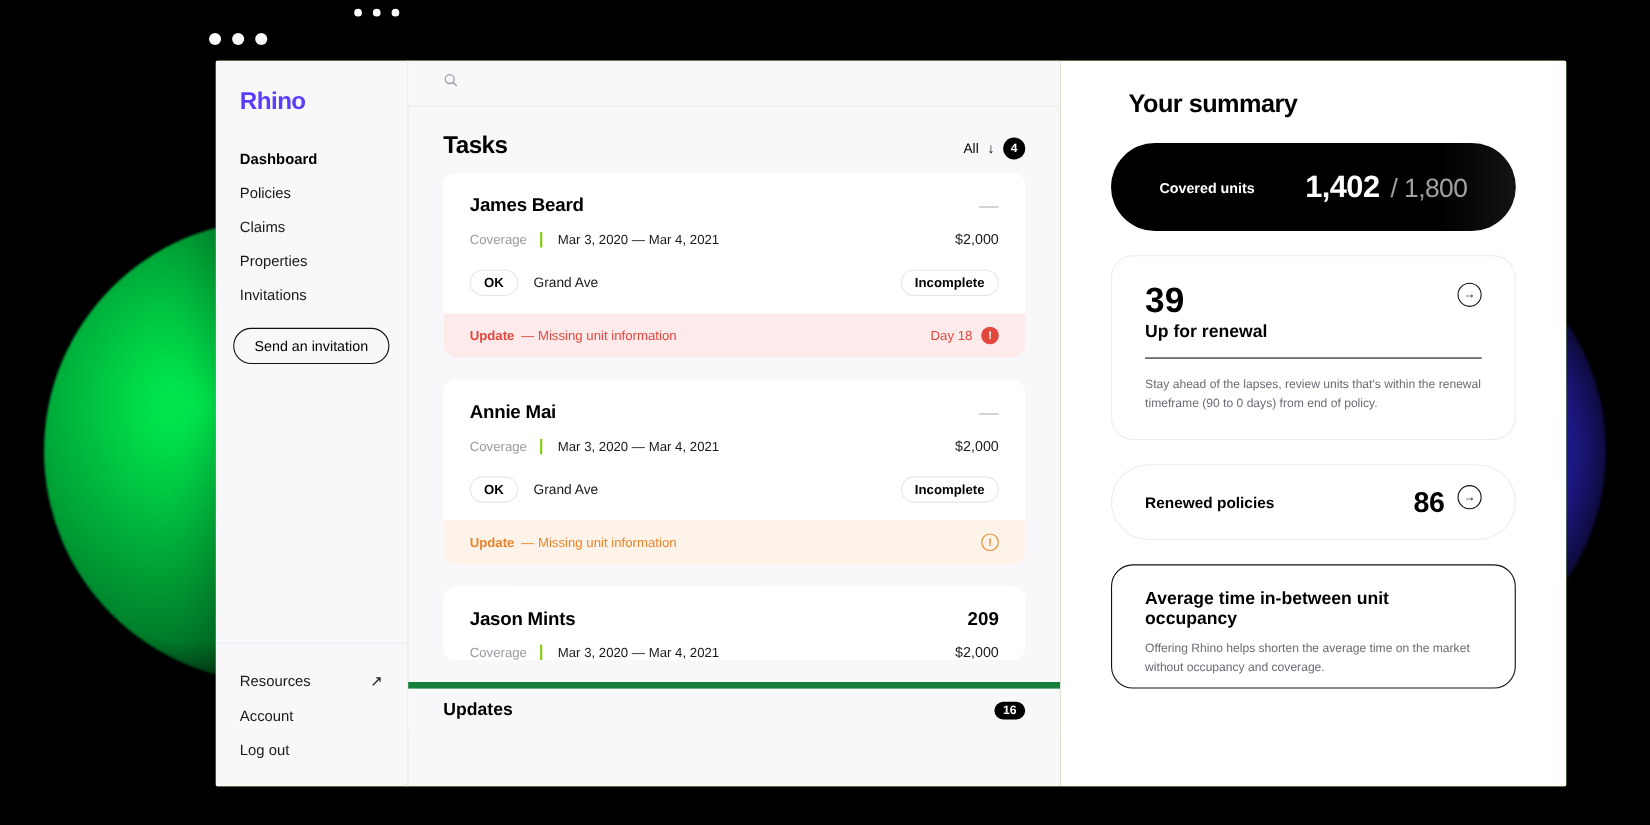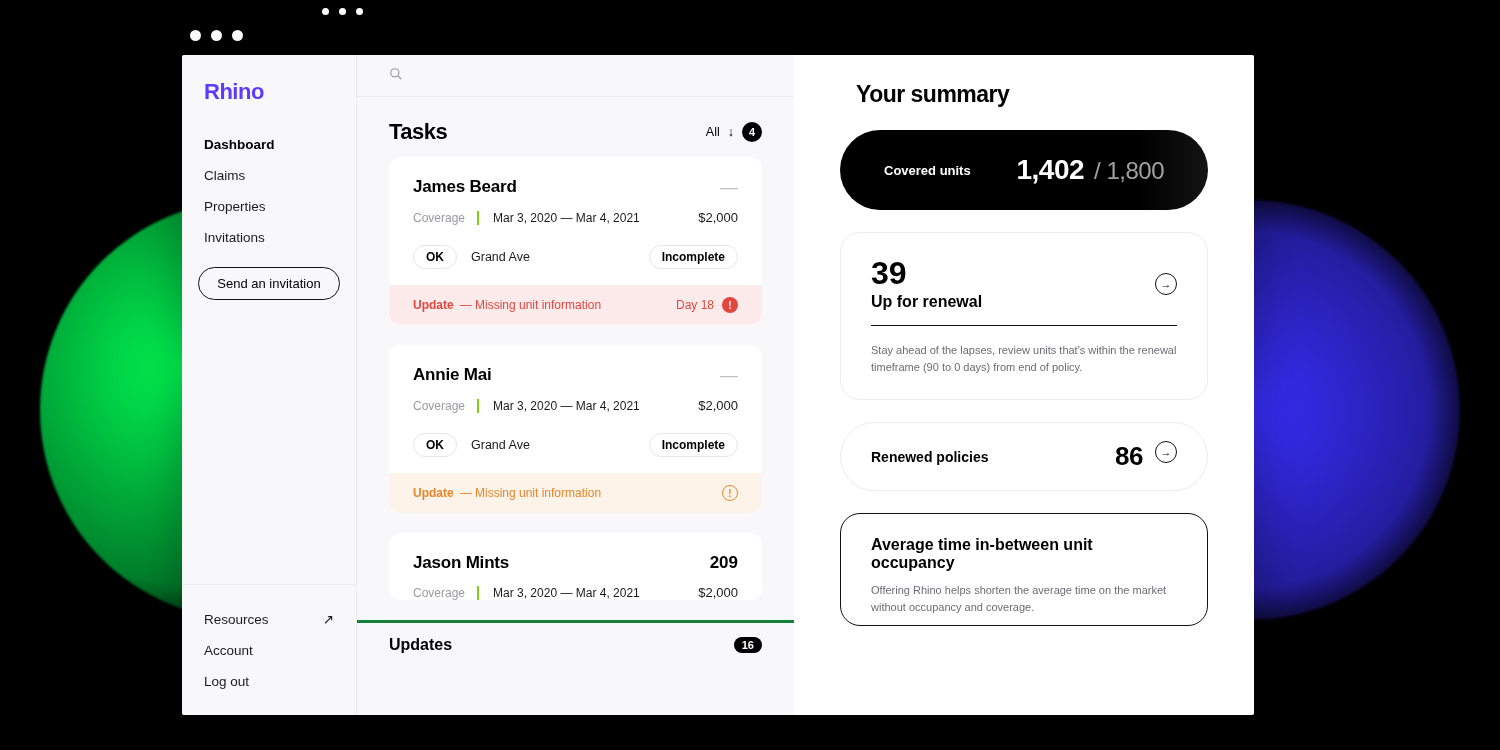--- a/index.html
+++ b/index.html
@@ -21,22 +21,22 @@
   position: absolute;
   width: 420px; height: 420px;
   border-radius: 50%;
   top: 200px;
 }
 .bg-circle.left { left: 40px; background: radial-gradient(circle at 35% 40%, #00ff55 0%, #00ff5580 58%, transparent 75%); filter: blur(1px); }
 .bg-circle.right { right: 40px; background: radial-gradient(circle, #3a2fff 0%, #3a2fffa0 60%, transparent 78%); filter: blur(1px); }
 
 .app {
   position: absolute;
-  left: 182px; top: 55px;
-  width: 1072px; height: 660px;
+  left: 196px; top: 55px;
+  width: 1228px; height: 660px;
   background: #4d7c0f;
   border-radius: 2px;
   display: flex;
   overflow: hidden;
   box-shadow: 0 20px 60px rgba(0,0,0,0.35);
 }
 
 
 .sidebar {
   width: 175px;
@@ -62,21 +62,21 @@
 .main { flex: 1; background: #f8f8fb; display: flex; flex-direction: column; overflow: hidden; }
 .searchbar {
   height: 42px; display: flex; align-items: center;
   padding: 0 24px 0 32px; border-bottom: 1px solid #ececf1; background: #f8f8fb;
   justify-content: space-between;
 }
 .search-input { border: none; background: transparent; font-size: 14px; color: #9a9aa3; outline: none; width: 70%; }
 .search-icon { color: #9a9aa3; }
 
 .tasks-head {
-  display: flex; align-items: center; justify-content: space-between;
+  display: flex; align-items: flex-end; justify-content: space-between;
   padding: 22px 32px 12px;
 }
 .tasks-head h2 { font-size: 22px; font-weight: 800; letter-spacing: -0.5px; }
 .tasks-head .filter { display: flex; align-items: center; gap: 8px; font-size: 12.5px; }
 .badge-dark { background: #000; color: #fff; border-radius: 50%; width: 20px; height: 20px; display: inline-flex; align-items: center; justify-content: center; font-size: 11px; font-weight: 700; }
 .badge-pill-dark { background: #000; color: #fff; border-radius: 999px; padding: 2px 8px; font-size: 11px; font-weight: 700; }
 
 .task-feed { padding: 0 32px; overflow: hidden; }
 .card {
   background: #fff; border-radius: 12px; padding: 20px 24px 0;
@@ -103,21 +103,21 @@
 .alert .left .u { font-weight: 700; }
 .alert .right { display: flex; align-items: center; gap: 8px; }
 .alert-icon { width: 16px; height: 16px; border-radius: 50%; display: inline-flex; align-items: center; justify-content: center; font-size: 10px; font-weight: 700; }
 .alert.red .alert-icon { background: #e2473e; color: #fff; }
 .alert.orange .alert-icon { border: 1.5px solid #e8862d; color: #e8862d; }
 
 .dash-line { color: #c0c0c5; font-size: 18px; font-weight: 400; }
 
 .updates-bar {
   height: 46px; display: flex; align-items: center; justify-content: space-between;
-  padding: 0 32px; border-top: 3px solid #15803d; background: #f8f8fb;
+  padding: 0 32px; border-top: 6px solid #15803d; background: #f8f8fb;
 }
 .updates-bar h3 { font-size: 16px; font-weight: 800; }
 
 
 .summary {
   width: 460px; padding: 26px 46px; background: #fff;
   overflow: hidden; display: flex; flex-direction: column; gap: 22px;
 }
 .summary h2 { font-size: 23px; font-weight: 800; letter-spacing: -0.5px; margin-left: 16px; }
 .cov-card {
@@ -130,21 +130,21 @@
   background: linear-gradient(90deg, transparent, rgba(255,255,255,0.08));
 }
 .cov-card .lbl { color: #fff; font-size: 13px; font-weight: 600; }
 .cov-nums { display: flex; align-items: baseline; gap: 10px; }
 .cov-nums .n { color: #fff; font-size: 28px; font-weight: 700; letter-spacing: -0.5px;}
 .cov-nums .d { color: #a0a0a0; font-size: 24px; font-weight: 500; letter-spacing: -0.5px;}
 
 .panel-card {
   border: 1px solid #ececf1; border-radius: 20px; padding: 24px 30px;
 }
-.renew-top { display: flex; justify-content: space-between; align-items: center; border-bottom: 1px solid #111; padding-bottom: 14px; }
+.renew-top { display: flex; justify-content: space-between; align-items: flex-start; border-bottom: 1px solid #111; padding-bottom: 14px; }
 .renew-top .big { font-size: 32px; font-weight: 800; line-height: 1; }
 .renew-top .sub { font-size: 16px; font-weight: 700; margin-top: 4px; }
 .arrow-circle { width: 22px; height: 22px; border: 1.5px solid #111; border-radius: 50%; display: inline-flex; align-items: center; justify-content: center; font-size: 11px; cursor: pointer; }
 .renew-body { display: flex; gap: 24px; margin-top: 16px; }
 .renew-body p { font-size: 11px; color: #6b6b75; line-height: 1.5; flex: 1; }
 .spark { width: 130px; height: 60px; position: relative; }
 .spark-label { position: absolute; top: -2px; left: 0; font-size: 10px; color: #9a9aa3; }
 
 .renewed-card {
   border: 1px solid #ececf1; border-radius: 999px; padding: 18px 30px;
@@ -175,20 +175,21 @@
   </div>
 <div class="bg-circle left"></div>
 <div class="bg-circle right"></div>
 
 <div class="app">
 
   <aside class="sidebar">
     <div class="brand">Rhino</div>
     <nav class="nav">
       <div class="nav-item active">Dashboard</div>
+      <div class="nav-item">Policies</div>
       <div class="nav-item">Claims</div>
       <div class="nav-item">Properties</div>
       <div class="nav-item">Invitations</div>
     </nav>
     <button class="cta">Send an invitation</button>
     <div class="sidebar-bottom">
       <div class="row">
         <span>Resources</span>
         <span>↗</span>
       </div>

